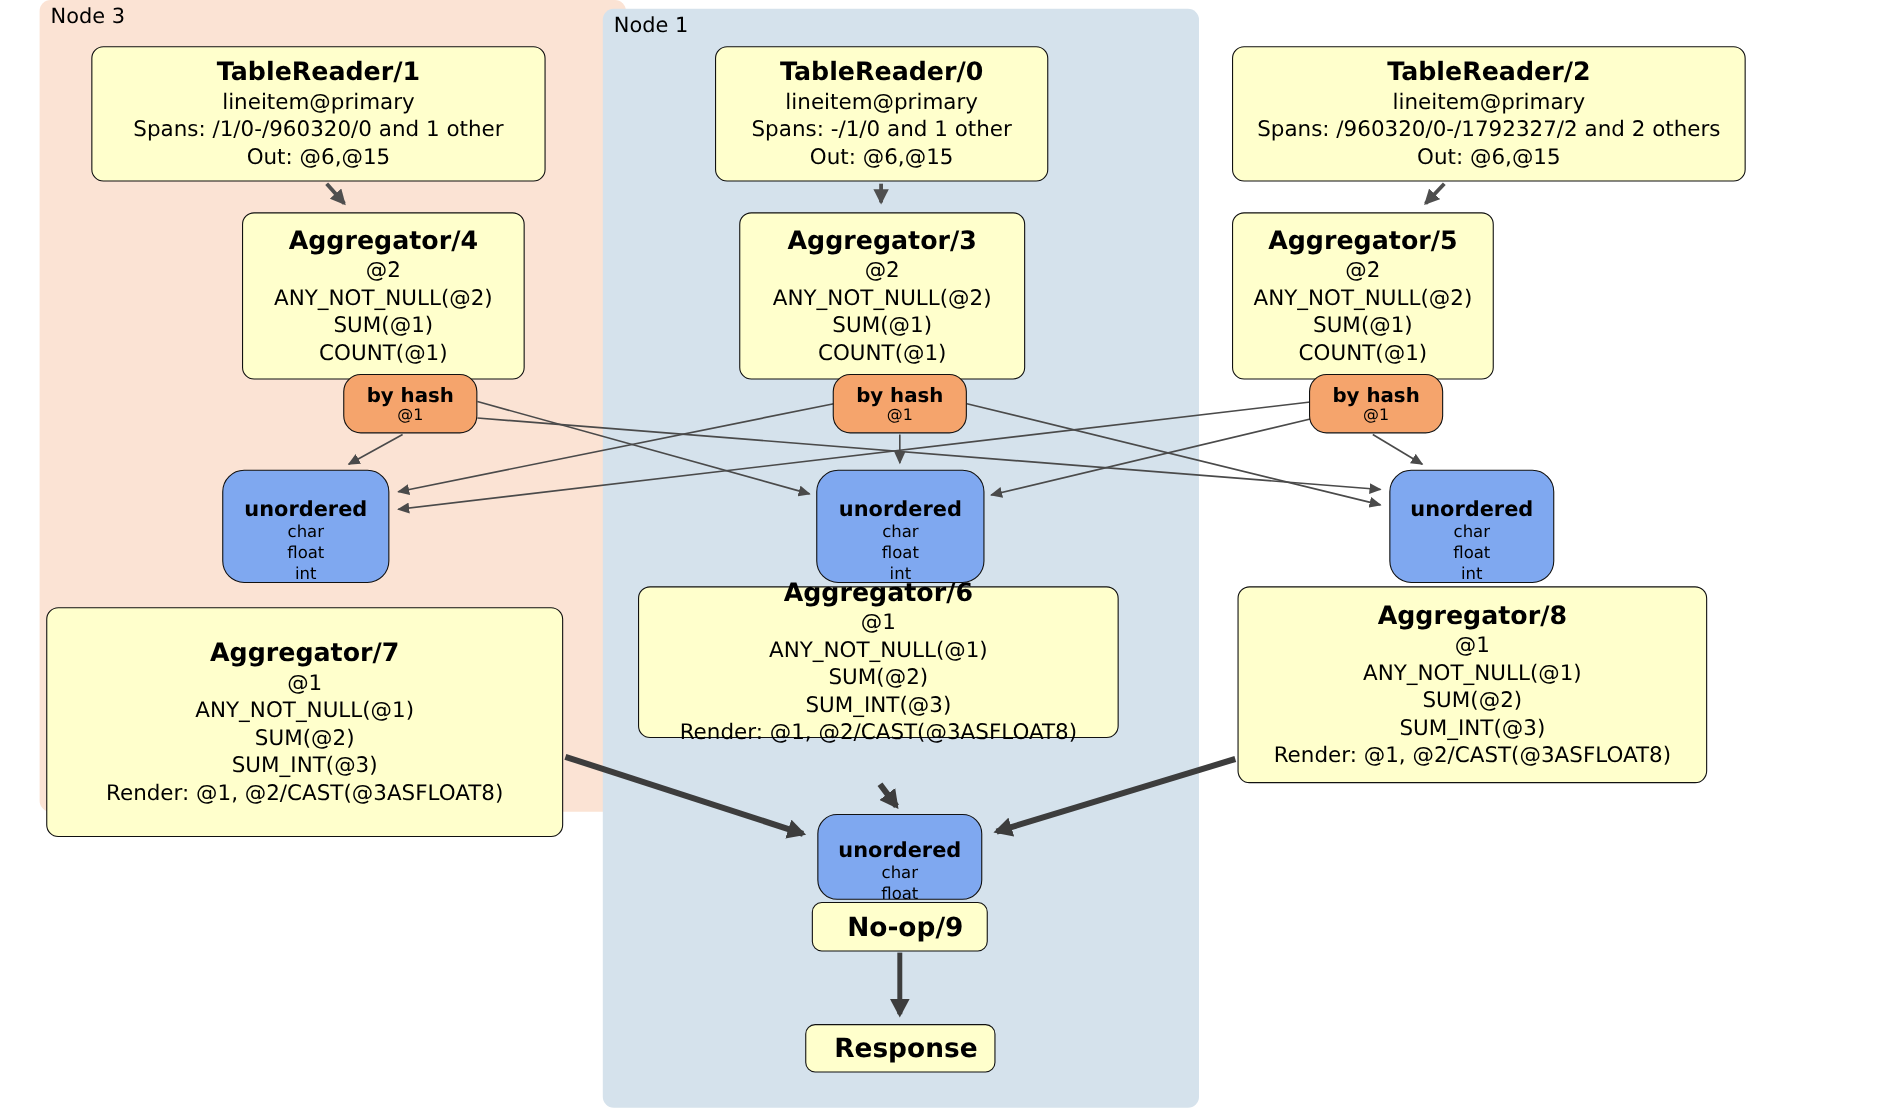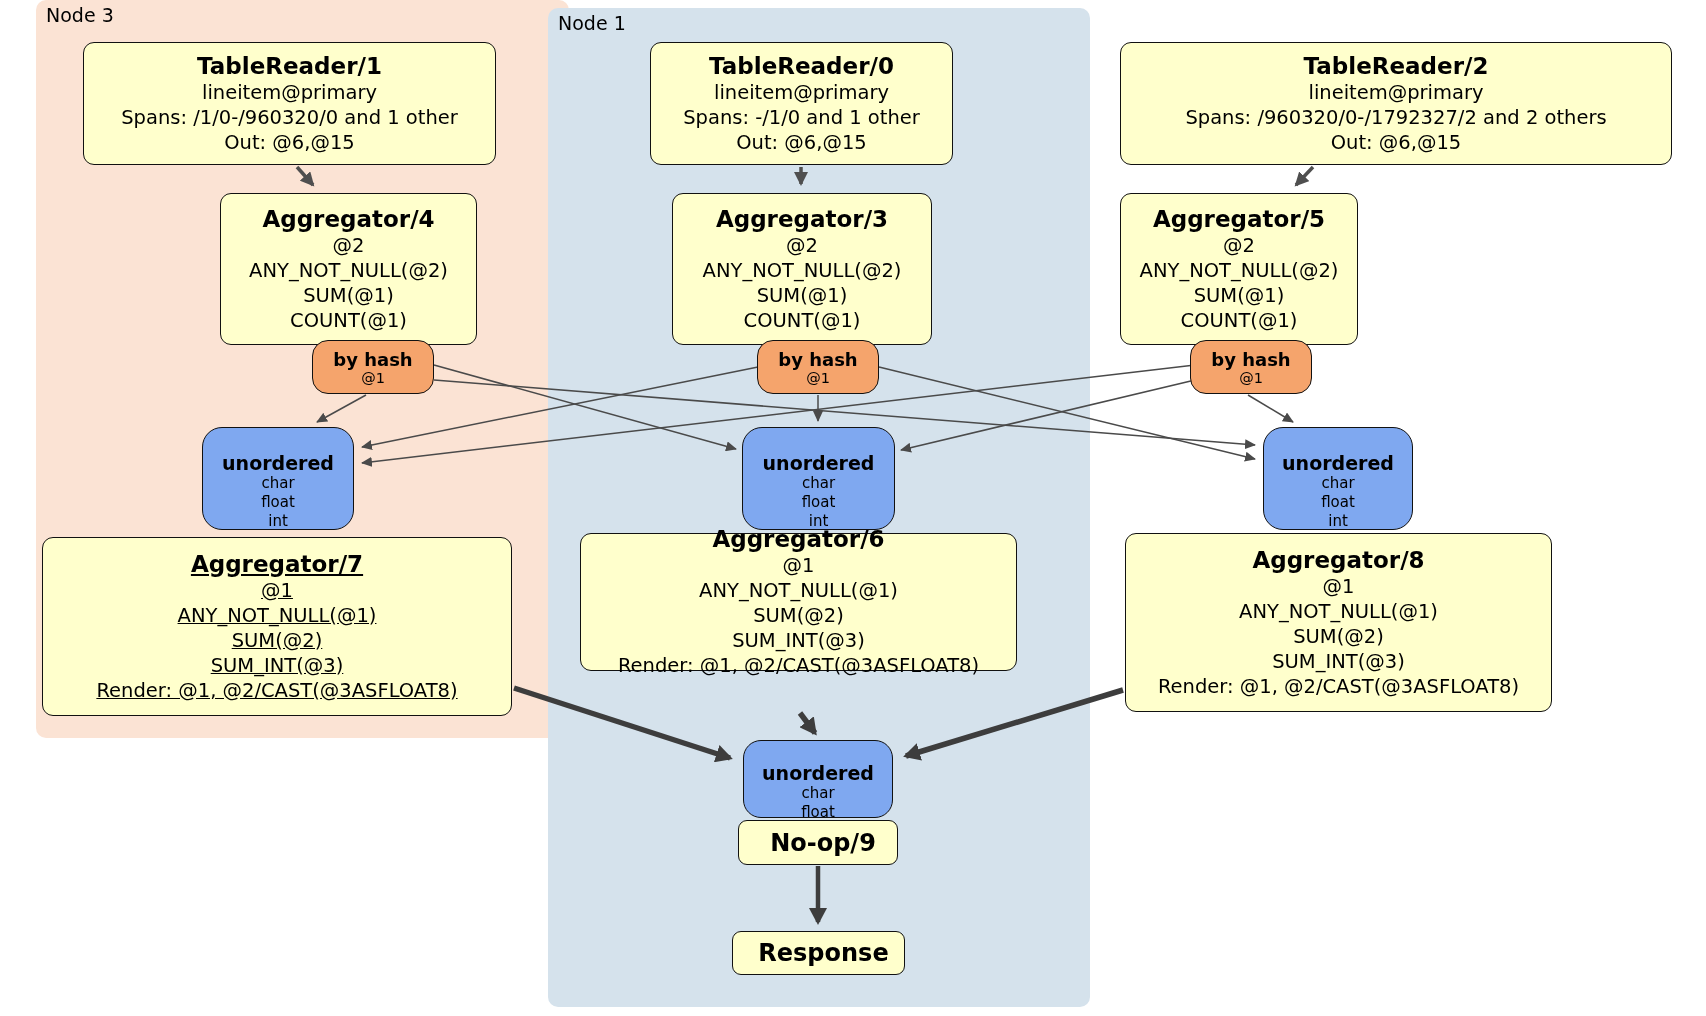--- a/index.html
+++ b/index.html
@@ -102,21 +102,21 @@
   <div class="router" style="left:312px;top:340px;width:122px;height:54px;">
     <div class="router-title">by hash</div>
     <div class="router-sub">@1</div>
   </div>
   <div class="sync" style="left:202px;top:427px;width:152px;height:103px;">
     <div class="sync-title">unordered</div>
     <div class="sync-line">char</div>
     <div class="sync-line">float</div>
     <div class="sync-line">int</div>
   </div>
-  <div class="box" style="left:42px;top:537px;width:470px;height:179px;text-decoration:underline;">
+  <div class="box" style="left:42px;top:552px;width:470px;height:209px;">
     <div class="box-title">Aggregator/7</div>
     <div class="box-line">@1</div>
     <div class="box-line">ANY_NOT_NULL(@1)</div>
     <div class="box-line">SUM(@2)</div>
     <div class="box-line">SUM_INT(@3)</div>
     <div class="box-line">Render: @1, @2/CAST(@3ASFLOAT8)</div>
   </div>
 
   <div class="box" style="left:650px;top:42px;width:303px;height:123px;">
     <div class="box-title">TableReader/0</div>
@@ -143,21 +143,21 @@
   </div>
   <div class="box" style="left:580px;top:533px;width:437px;height:138px;">
     <div class="box-title">Aggregator/6</div>
     <div class="box-line">@1</div>
     <div class="box-line">ANY_NOT_NULL(@1)</div>
     <div class="box-line">SUM(@2)</div>
     <div class="box-line">SUM_INT(@3)</div>
     <div class="box-line">Render: @1, @2/CAST(@3ASFLOAT8)</div>
   </div>
 
-  <div class="box" style="left:1120px;top:42px;width:552px;height:123px;">
+  <div class="box" style="left:1120px;top:42px;width:467px;height:123px;">
     <div class="box-title">TableReader/2</div>
     <div class="box-line">lineitem@primary</div>
     <div class="box-line">Spans: /960320/0-/1792327/2 and 2 others</div>
     <div class="box-line">Out: @6,@15</div>
   </div>
   <div class="box" style="left:1120px;top:193px;width:238px;height:152px;">
     <div class="box-title">Aggregator/5</div>
     <div class="box-line">@2</div>
     <div class="box-line">ANY_NOT_NULL(@2)</div>
     <div class="box-line">SUM(@1)</div>

